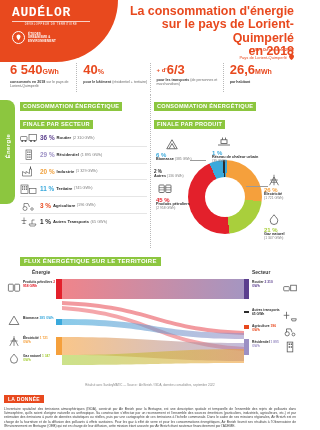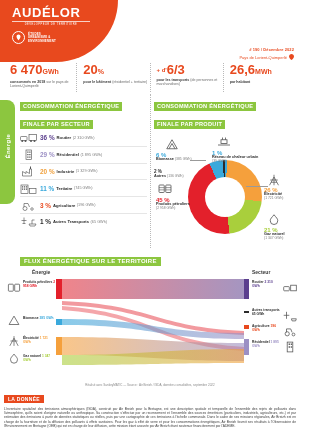--- a/index.html
+++ b/index.html
@@ -3,21 +3,21 @@
 <meta charset="utf-8">
 <style>
   html,body{margin:0;padding:0;}
   body{width:300px;height:430px;background:#fff;font-family:"Liberation Sans",sans-serif;overflow:hidden;position:relative;}
   .page{position:relative;width:300px;height:430px;}
 
   
   .header{position:relative;height:62px;background:#fff;overflow:hidden;}
   .header-red{position:absolute;left:0;top:0;width:118px;height:62px;background:#e8491e;border-bottom-right-radius:62px 62px;}
   .logo-wrap{position:absolute;left:12px;top:6px;width:96px;}
-  .logo-name{color:#fff;font-size:13px;font-weight:bold;letter-spacing:.6px;line-height:14px;font-family:Liberation Sans, sans-serif;}
+  .logo-name{color:#fff;font-size:13px;font-weight:bold;letter-spacing:.6px;line-height:14px;font-family:Liberation Mono, monospace;}
   .logo-sub{color:#fff;font-size:2.6px;letter-spacing:.5px;margin-top:1px;border-top:.5px solid rgba(255,255,255,.75);padding-top:1px;text-align:center;width:78px;}
   .logo-badge{display:flex;align-items:center;margin-top:5px;}
   .logo-pin{width:13px;height:14px;margin-right:3px;flex:0 0 auto;}
   .logo-badge-txt{color:#fff;font-size:2.9px;line-height:3.6px;font-weight:bold;letter-spacing:.2px;}
   .head-title{position:absolute;right:6px;top:5px;width:190px;text-align:right;color:#e8491e;font-size:12.4px;font-weight:bold;line-height:13.4px;}
   .head-meta{position:absolute;right:6px;top:47px;text-align:right;color:#e8491e;font-size:4px;font-weight:bold;letter-spacing:.1px;}
   .head-terr{position:absolute;right:6px;top:54px;text-align:right;color:#e8491e;font-size:4px;display:flex;align-items:center;justify-content:flex-end;}
   .terr-pin{width:5px;height:6px;margin-left:2px;}
 
   
@@ -91,36 +91,41 @@
           <circle cx="6.5" cy="6.5" r="6" fill="none" stroke="#fff" stroke-width="1"></circle>
           <path d="M6.5 3.4c-1.1 0-2 .9-2 2 0 1.5 2 3.9 2 3.9s2-2.4 2-3.9c0-1.1-.9-2-2-2z" fill="#fff"></path>
         </svg>
         <div class="logo-badge-txt">
           <div>ÉTUDES</div>
           <div>URBANISME &amp;</div>
           <div>ENVIRONNEMENT</div>
         </div>
       </div>
     </div>
+    <div class="head-title">
+      <div>La consommation d'énergie</div>
+      <div>sur le pays de Lorient-Quimperlé</div>
+      <div>en 2018</div>
+    </div>
     <div class="head-meta"># 190 / Décembre 2022</div>
     <div class="head-terr">
       <span>Pays de Lorient-Quimperlé</span>
       <svg class="terr-pin" viewBox="0 0 10 12">
         <path d="M5 0C2.3 0 0 2.2 0 5c0 3.6 5 7 5 7s5-3.4 5-7c0-2.8-2.3-5-5-5z" fill="#e8491e"></path>
       </svg>
     </div>
   </div>
 
   <div class="kpis">
     <div class="kpi">
-      <div class="kpi-val"><span>6 470</span><span class="u">GWh</span></div>
+      <div class="kpi-val"><span>6 540</span><span class="u">GWh</span></div>
       <div class="kpi-sub"><span>consommés en 2018</span> <span class="lite">sur le pays de Lorient-Quimperlé</span></div>
     </div>
     <div class="kpi">
-      <div class="kpi-val"><span>20</span><span class="u">%</span></div>
+      <div class="kpi-val"><span>40</span><span class="u">%</span></div>
       <div class="kpi-sub"><span>pour le bâtiment</span> <span class="lite">(résidentiel + tertiaire)</span></div>
     </div>
     <div class="kpi">
       <div class="kpi-val"><span class="pre">+ d'</span><span>6/3</span></div>
       <div class="kpi-sub"><span>pour les transports</span> <span class="lite">(de personnes et marchandises)</span></div>
     </div>
     <div class="kpi">
       <div class="kpi-val"><span>26,6</span><span class="u">MWh</span></div>
       <div class="kpi-sub"><span>par habitant</span></div>
     </div>

